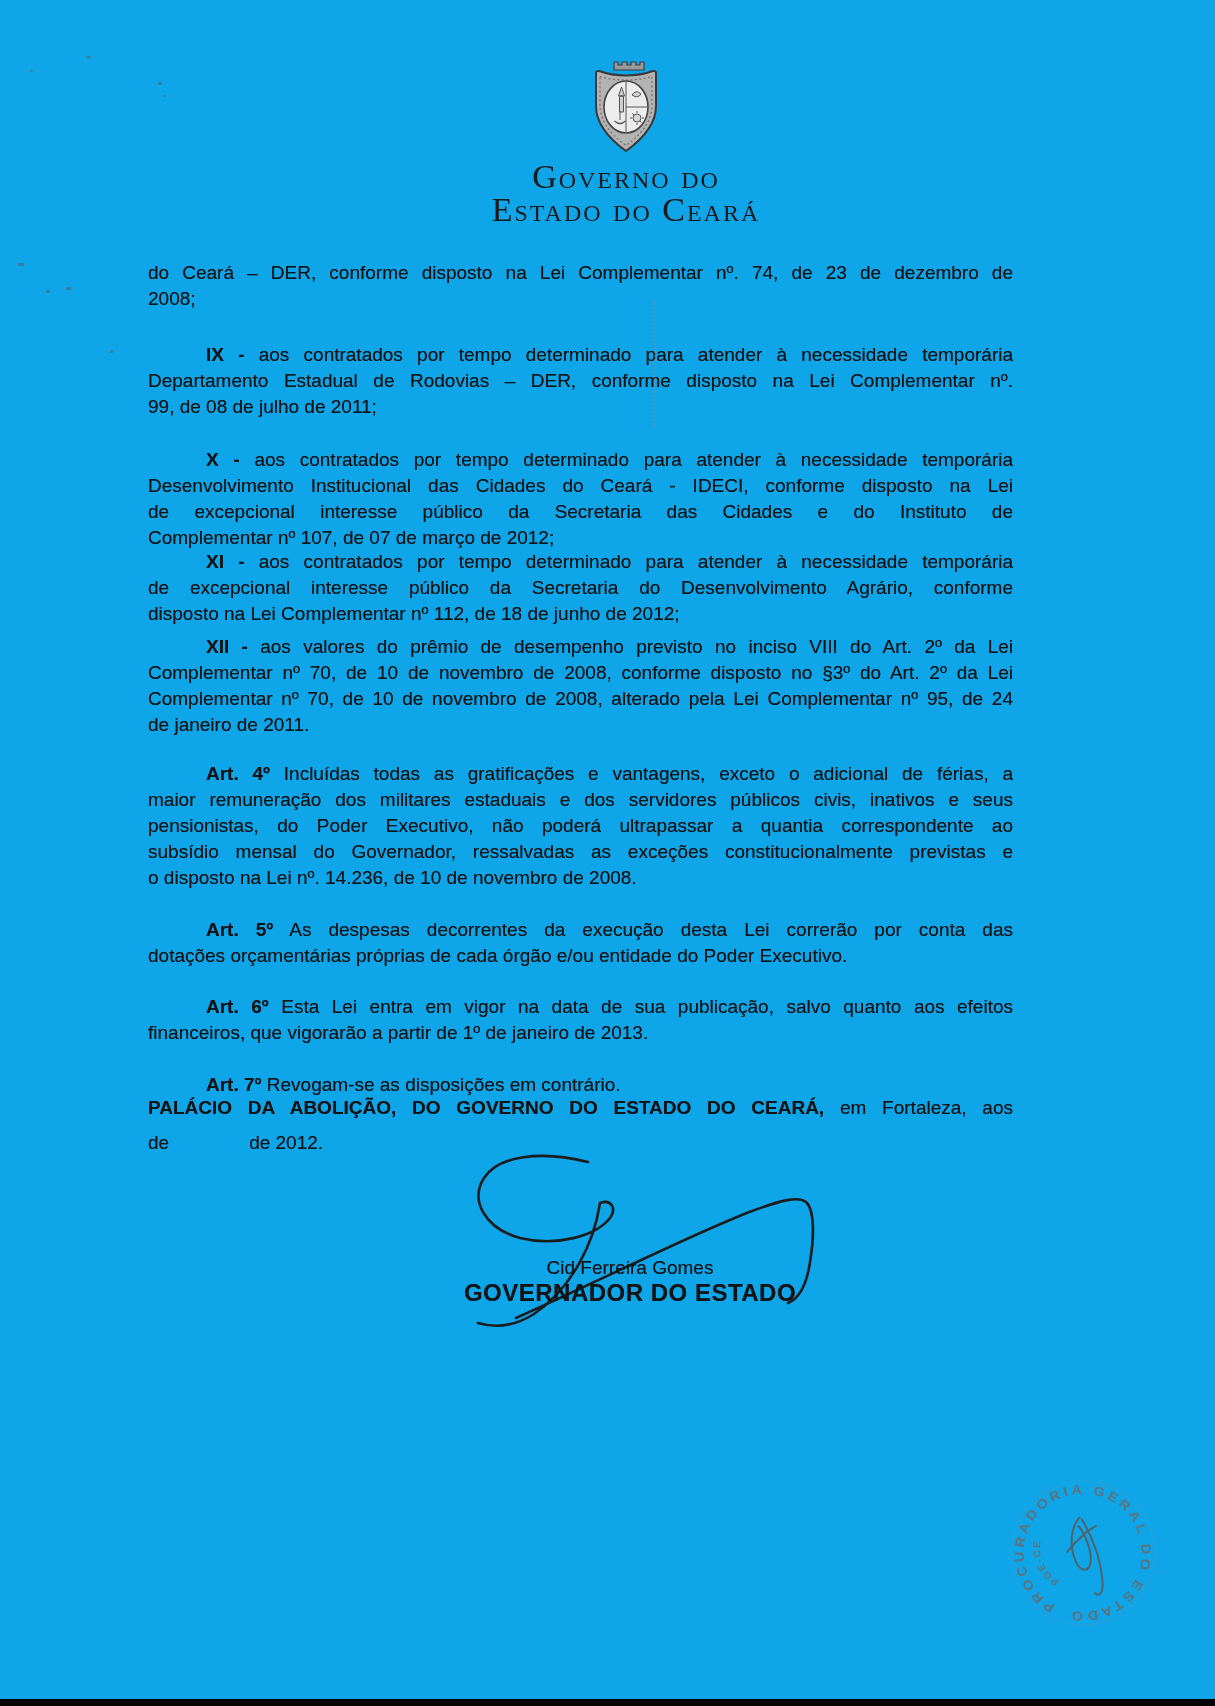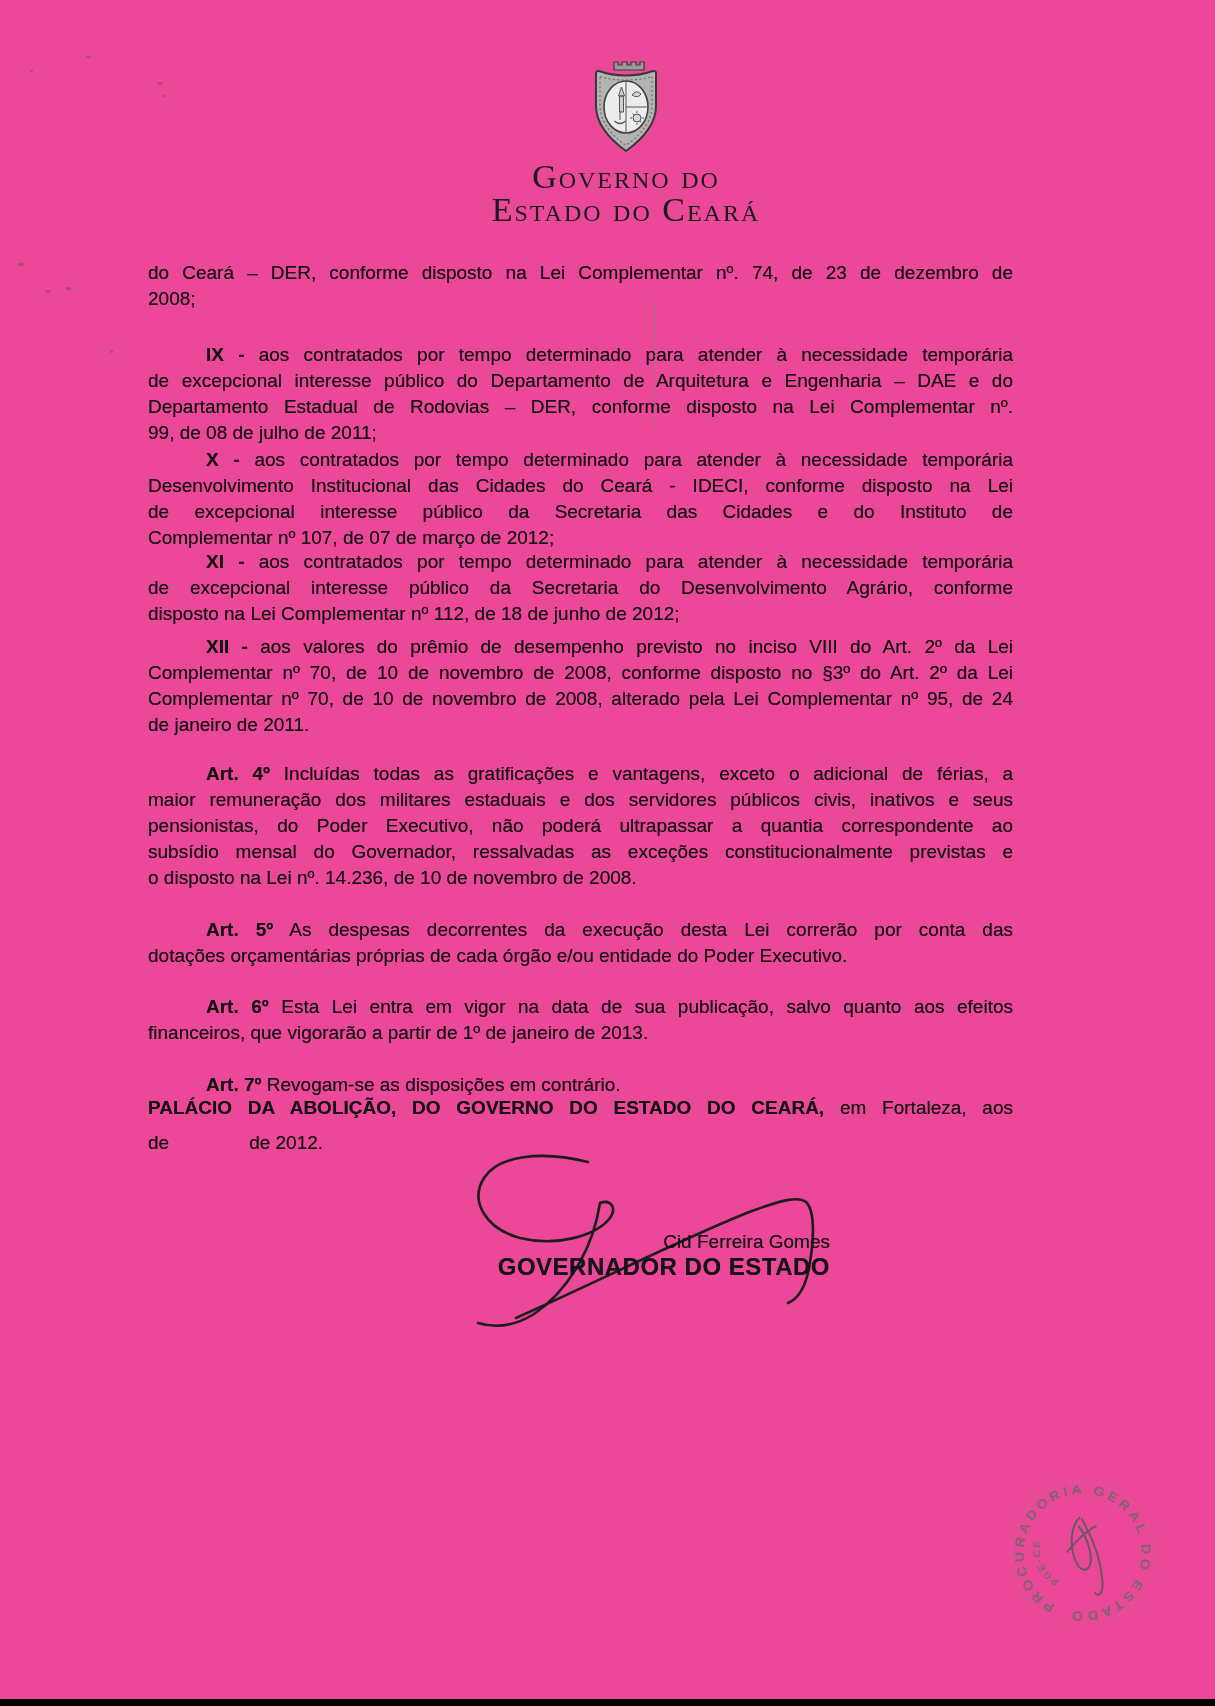--- a/index.html
+++ b/index.html
@@ -2,21 +2,21 @@
 <html lang="pt"><head>
 <meta charset="utf-8">
 <style>
   * { box-sizing: border-box; margin: 0; padding: 0; }
   html, body { background: #ffffff; }
   body { width: 1215px; }
   .page {
     position: relative;
     width: 1215px;
     height: 1706px;
-    background: #ec4899;
+    background: #0ea5e9;
     overflow: hidden;
     font-family: "Liberation Sans", sans-serif;
   }
 
   
   .letterhead {
     position: absolute;
     left: 0; top: 58px;
     width: 1252px;
     text-align: center;
@@ -49,23 +49,24 @@
   .line.last { text-align-last: left; }
   .line.indent { padding-left: 58px; margin-top: 24px; }
   .line b { font-weight: bold; }
   .day-gap { display: inline-block; width: 80px; }
 
   
   .sig-name, .sig-title {
     position: absolute;
     left: 430px;
     width: 400px;
-    text-align: right;
+    text-align: center;
     color: #141414;
     text-shadow: 0 0 0.4px rgba(0,0,0,0.55);
+    margin-top: 26px;
   }
   .sig-name  { top: 1231px; font-size: 19px; }
   .sig-title { top: 1253px; font-size: 24px; font-weight: bold; letter-spacing: 0.5px; }
   .sig-squiggle { position: absolute; left: 420px; top: 1145px; }
 
   
   .stamp { position: absolute; left: 998px; top: 1468px; opacity: 0.88; }
 
   
   .bottom-bar {
@@ -115,21 +116,20 @@
     <div class="org-line">Estado do Ceará</div>
   </div>
 
   <div id="doc-body">
       <div class="para" style="top: 260px;">
         <div class="line">do Ceará – DER, conforme disposto na Lei Complementar nº. 74, de 23 de dezembro de</div>
         <div class="line last">2008;</div>
       </div>
       <div class="para" style="top: 318px;">
         <div class="line indent"><b>IX -</b> <span>aos contratados por tempo determinado para atender à necessidade temporária</span></div>
-        <div class="line">de excepcional interesse público do Departamento de Arquitetura e Engenharia – DAE e do</div>
         <div class="line">Departamento Estadual de Rodovias – DER, conforme disposto na Lei Complementar nº.</div>
         <div class="line last">99, de 08 de julho de 2011;</div>
       </div>
       <div class="para" style="top: 423px;">
         <div class="line indent"><b>X -</b> <span>aos contratados por tempo determinado para atender à necessidade temporária</span></div>
         <div class="line">Desenvolvimento Institucional das Cidades do Ceará - IDECI, conforme disposto na Lei</div>
         <div class="line">de excepcional interesse público da Secretaria das Cidades e do Instituto de</div>
         <div class="line last">Complementar nº 107, de 07 de março de 2012;</div>
       </div>
       <div class="para" style="top: 525px;">

